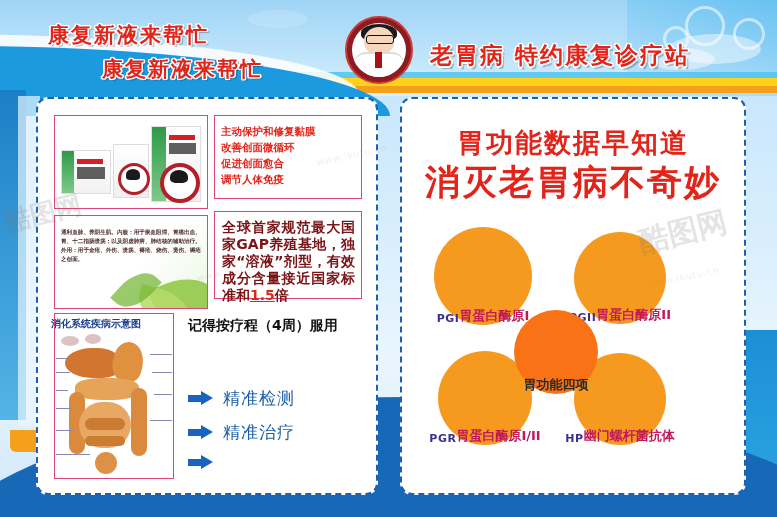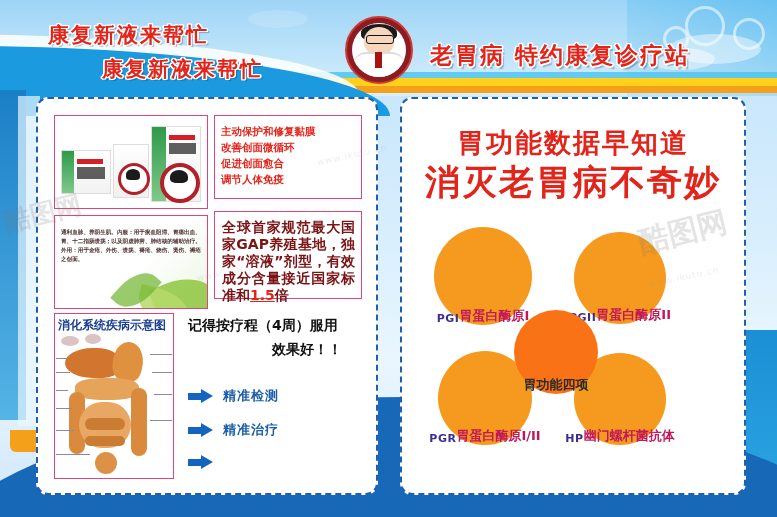--- a/index.html
+++ b/index.html
@@ -94,33 +94,33 @@
   #benefit-box .inner{padding-top:7px;}
 
   .gap-text{color:#7a1417;font-size:14px;font-weight:bold;line-height:17px;padding:7px 6px 0 7px;
      text-align:justify;}
   .gap-text .hl{color:#e2251b;text-decoration:underline;}
 
   .desc-text{position:relative;z-index:2;color:#4a2a2a;font-size:5.6px;line-height:9px;
      padding:12px 6px 0 6px;font-weight:bold;}
   .leaf{position:absolute;border-radius:0 70% 0 70%;opacity:.85;}
 
-  #anatomy-title{position:absolute;left:20px;top:218px;font-size:12px;font-weight:bold;color:#1a3f8f;
+  #anatomy-title{position:absolute;left:13px;top:218px;font-size:10px;font-weight:bold;color:#1a3f8f;
      z-index:3;white-space:nowrap;}
 
   .course-text{position:absolute;left:150px;top:214px;width:180px;color:#111;}
   .course-text .c1{font-size:14px;font-weight:bold;line-height:24px;}
   .course-text .c2{font-size:14px;font-weight:bold;line-height:24px;text-align:right;padding-right:26px;}
 
   .arrow-row{position:absolute;left:150px;display:flex;align-items:center;gap:9px;}
   .arrow-ico{width:26px;height:15px;position:relative;flex:0 0 auto;}
   .arrow-ico i{position:absolute;left:0;top:4px;width:15px;height:7px;background:#1565c0;display:block;}
   .arrow-ico b{position:absolute;left:13px;top:0;width:0;height:0;
      border-top:7.5px solid transparent;border-bottom:7.5px solid transparent;border-left:12px solid #1565c0;}
-  .arrow-label{font-size:13px;font-weight:bold;color:#1b5fa8;letter-spacing:1px;
+  .arrow-label{font-size:17px;font-weight:normal;color:#1b5fa8;letter-spacing:1px;
      text-shadow:1px 1px 0 rgba(255,255,255,.9);}
 
   
   .rtitle{position:absolute;left:0;width:342px;text-align:center;color:#e2251b;font-weight:bold;
      letter-spacing:2px;}
   #rtitle1{top:26px;font-size:27px;}
   #rtitle2{top:60px;font-size:35px;}
 
   .circle{position:absolute;border-radius:50%;background:#f59a1e;
      display:flex;flex-direction:row;align-items:flex-end;justify-content:center;}
@@ -250,21 +250,20 @@
         <div style="position:absolute;right:1px;top:22px;width:22px;height:1px;background:#88a;"></div>
         <div style="position:absolute;right:1px;top:40px;width:20px;height:1px;background:#88a;"></div>
         <div style="position:absolute;right:1px;top:62px;width:18px;height:1px;background:#88a;"></div>
         <div style="position:absolute;right:1px;top:88px;width:22px;height:1px;background:#88a;"></div>
       </div>
     </div>
     <div id="anatomy-title">消化系统疾病示意图</div>
 
     <div class="course-text">
       <div class="c1">记得按疗程（4周）服用</div>
-      <div class="c2">效果好！！</div>
     </div>
 
     <div class="arrow-row" style="top:288px;">
       <span class="arrow-ico">
           <i></i>
           <b></b>
         </span>
       <span class="arrow-label">精准检测</span>
     </div>
     <div class="arrow-row" style="top:322px;">

